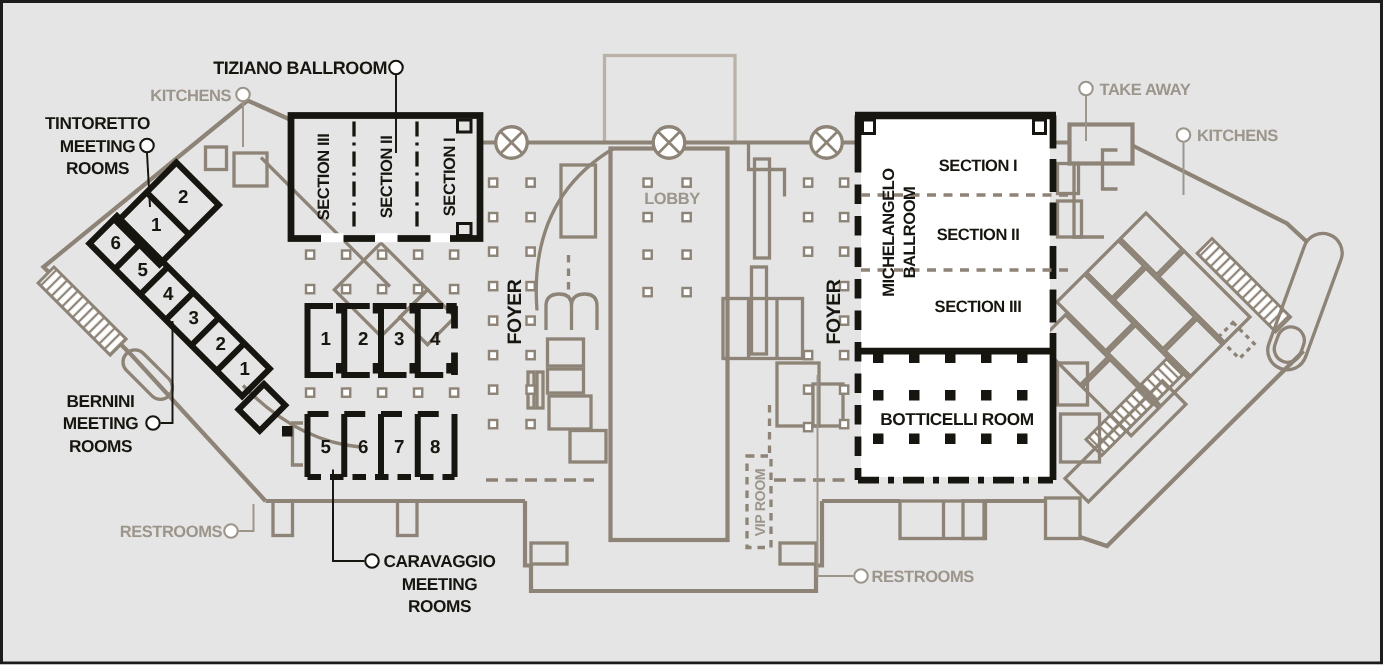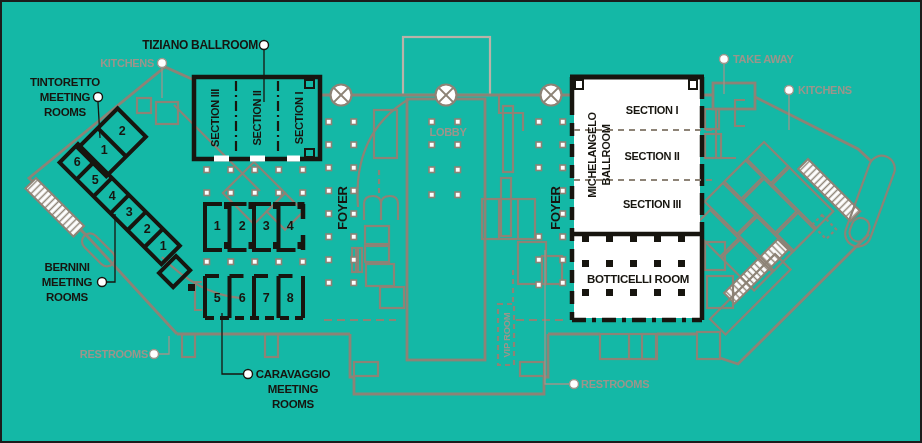--- a/index.html
+++ b/index.html
@@ -1,16 +1,16 @@
 <!DOCTYPE html>
 <html><head>
 <meta charset="utf-8">
 <style>
   html,body{margin:0;padding:0;background:#fff;}
-  .frame{position:relative;width:922px;height:443px;box-sizing:border-box;border:2px solid #1c1c1c;background:#14b8a6;overflow:hidden;}
+  .frame{position:relative;width:922px;height:443px;box-sizing:border-box;border:2px solid #1c1c1c;background:#e5e5e5;overflow:hidden;}
   svg{position:absolute;left:0;top:0;}
   text{font-family:"Liberation Sans", sans-serif;}
   .bl{fill:#17150f;font-weight:bold;letter-spacing:-0.3px;}
   .gl{fill:#9c958b;font-weight:bold;letter-spacing:-0.3px;}
   .s12{font-size:12px;}
   .s115{font-size:11.5px;}
   .s11{font-size:11px;}
   .s13{font-size:13px;}
   .s95{font-size:9.5px;}
   .num{font-size:12.5px;}

